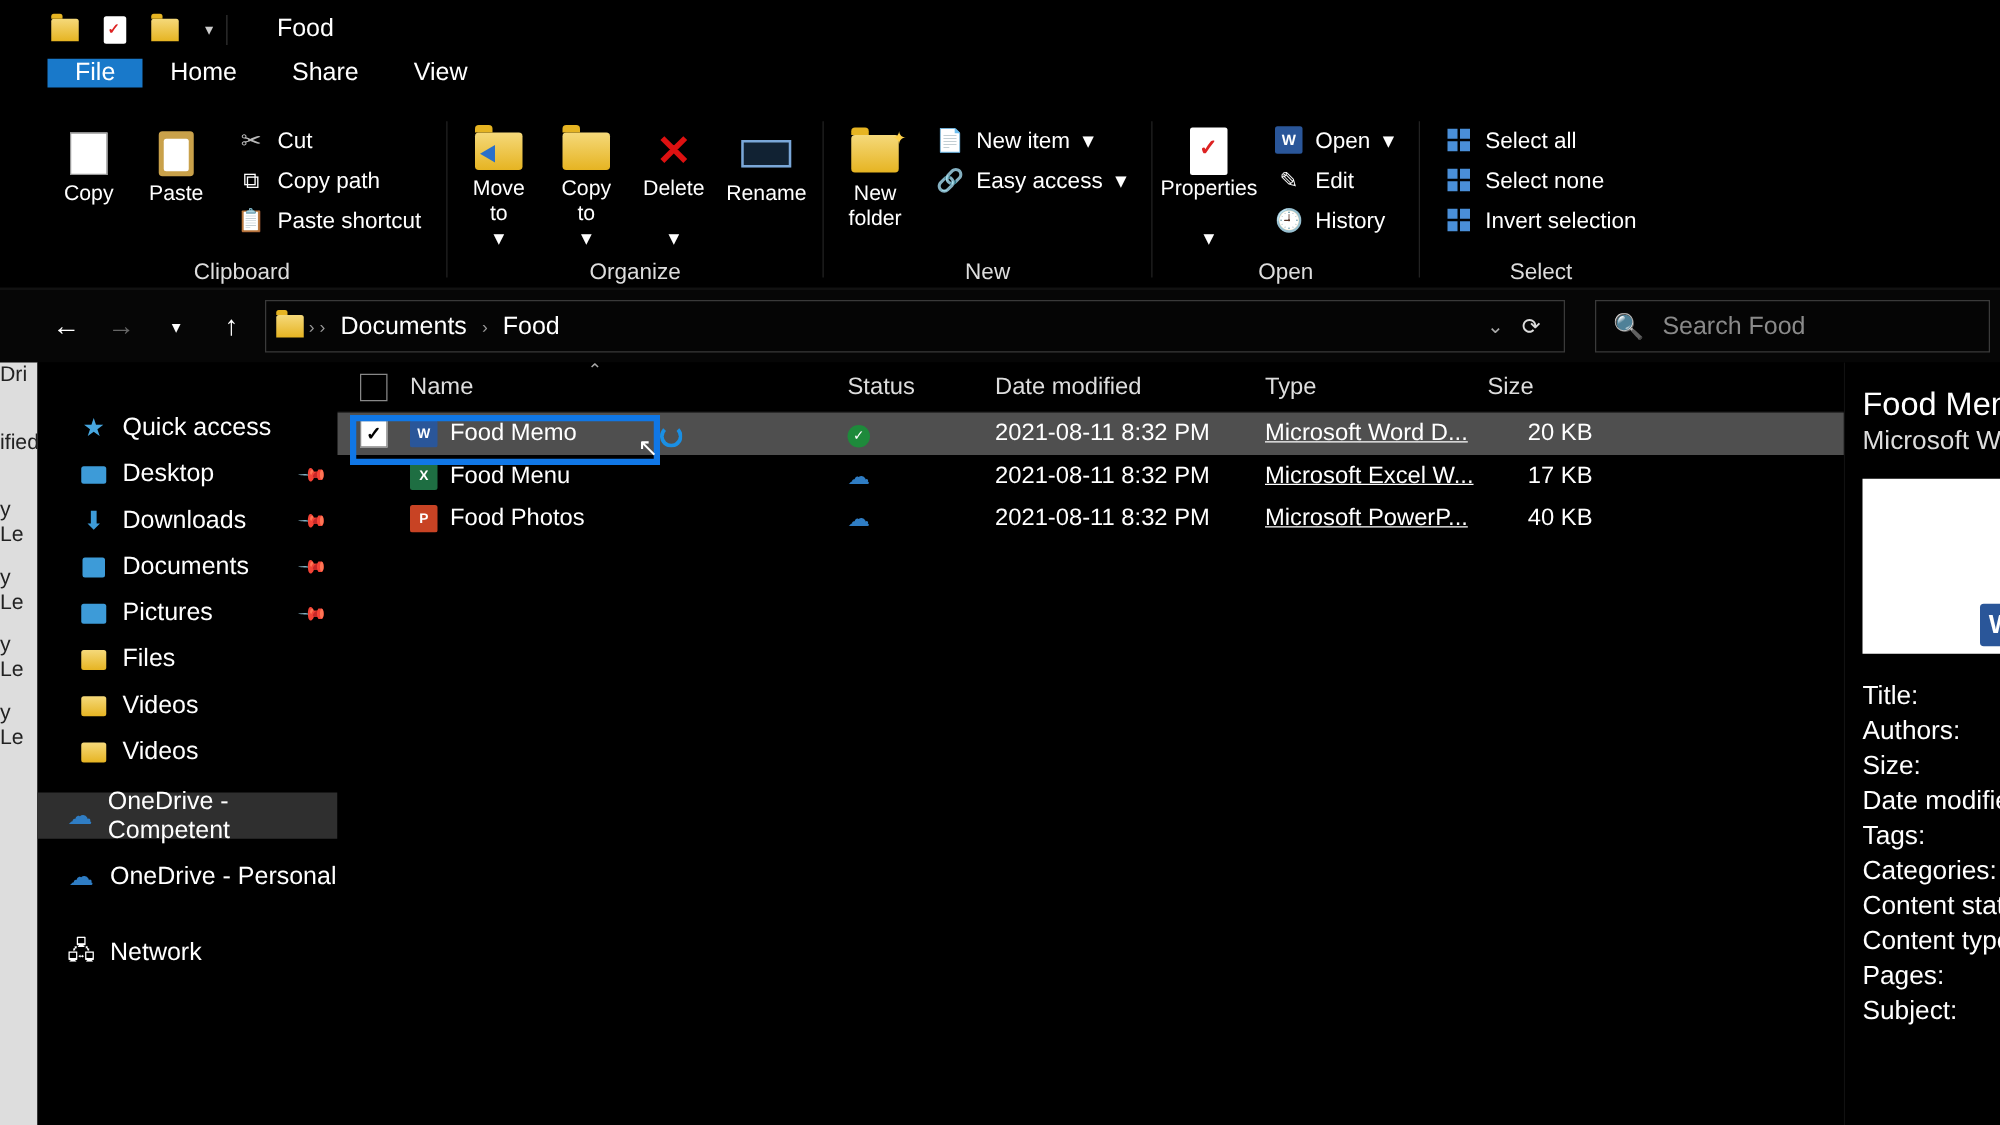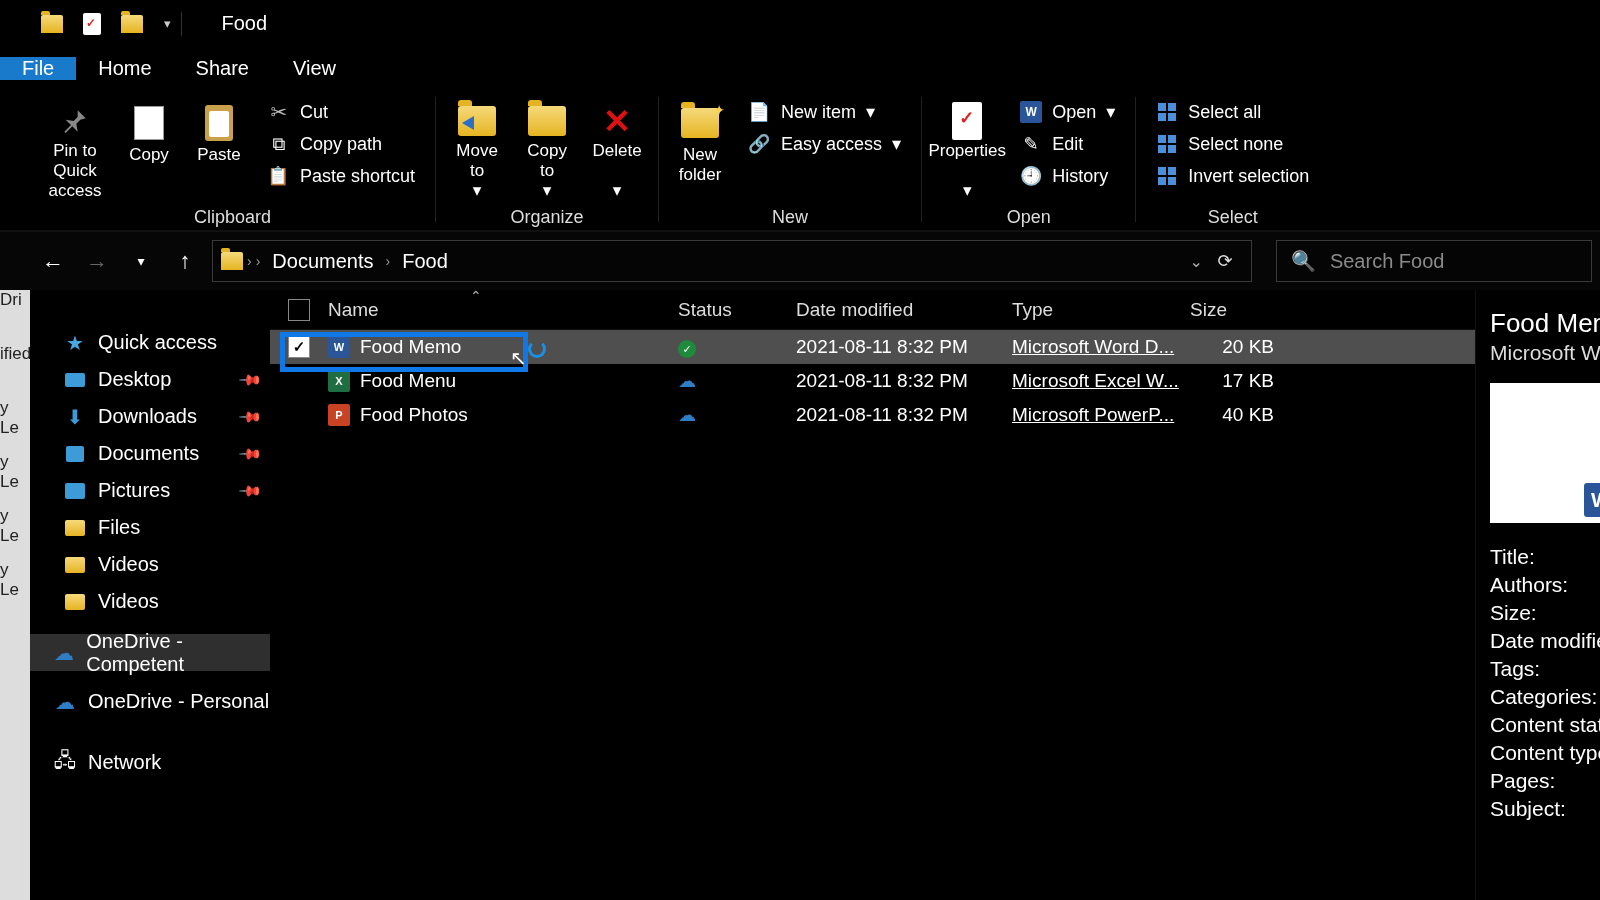--- a/index.html
+++ b/index.html
@@ -9,21 +9,21 @@
 .titlebar { height: 47px; background: #000; display: flex; align-items: center; padding-left: 38px; gap: 0; }
 .titlebar .ticon { width: 28px; height: 28px; margin-right: 12px; display: flex; align-items: center; justify-content: center; }
 .folder-icon-sm { width: 22px; height: 18px; background: linear-gradient(#f5d97a,#e6b422); border-radius: 2px 2px 0 0; position: relative; }
 .folder-icon-sm::before { content: ""; position: absolute; top: -4px; left: 0; width: 9px; height: 4px; background: #e6b422; border-radius: 2px 2px 0 0; }
 .tb-save { width: 18px; height: 22px; background: #fff; border-radius: 2px; position: relative; }
 .tb-save::after { content: "✓"; color: #d22; font-size: 12px; position: absolute; top: 3px; left: 3px; font-weight: bold; }
 .tb-chev { margin-left: 6px; color: #ccc; font-size: 13px; }
 .tb-title { margin-left: 30px; font-size: 20px; color: #fff; }
 
 
-.tabs { height: 42px; background: #000; display: flex; align-items: center; }
+.tabs { height: 42px; background: #000; display: flex; align-items: flex-start; padding-left: 38px; }
 .tab { padding: 0 22px; display: flex; align-items: center; font-size: 20px; color: #fff; cursor: pointer; }
 .tab.file { background: #1979ca; }
 .tab.active { }
 
 
 .ribbon { height: 143px; background: #000; display: flex; padding-left: 30px; border-bottom: 2px solid #111; }
 .rgroup { display: flex; flex-direction: column; align-items: center; padding: 6px 6px 2px; }
 .rgroup .body { display: flex; align-items: flex-start; height: 108px; }
 .rgroup .lbl { font-size: 18px; color: #ddd; margin-top: 4px; }
 .rsep { width: 1px; background: #222; margin: 8px 0; }
@@ -147,29 +147,20 @@
   <div class="tab file">File</div>
   <div class="tab active">Home</div>
   <div class="tab">Share</div>
   <div class="tab">View</div>
 </div>
 
 <div class="ribbon">
 
   <div class="rgroup">
     <div class="body">
-      <div class="bigbtn">
-        <div class="ic">
-            <svg class="icon-pin" viewBox="0 0 24 24">
-              <path fill="currentColor" d="M14 4l6 6-4 1-3 3 1 6-4-4-5 5-1-1 5-5-4-4 6 1 3-3z"></path>
-            </svg>
-          </div>
-        <span style="white-space:pre-line">Pin to Quick
-access</span>
-      </div>
       <div class="bigbtn narrow">
         <div class="ic">
             <div class="icon-copy"></div>
           </div>
         <span>Copy</span>
       </div>
       <div class="bigbtn narrow">
         <div class="ic">
             <div class="icon-paste"></div>
           </div>
@@ -213,20 +204,26 @@
         <span style="white-space:pre-line">Copy
 to</span>
           <span> ▾</span>
       </div>
       <div class="bigbtn narrow">
         <div class="ic">
             <span class="icon-delete">✕</span>
           </div>
         <span>Delete</span>
           <span><br>▾</span>
+      </div>
+      <div class="bigbtn">
+        <div class="ic">
+            <div class="icon-rename"></div>
+          </div>
+        <span>Rename</span>
       </div>
     </div>
     <div class="lbl">Organize</div>
   </div>
   <div class="rsep"></div>
 
   <div class="rgroup">
     <div class="body">
       <div class="bigbtn narrow">
         <div class="ic">

